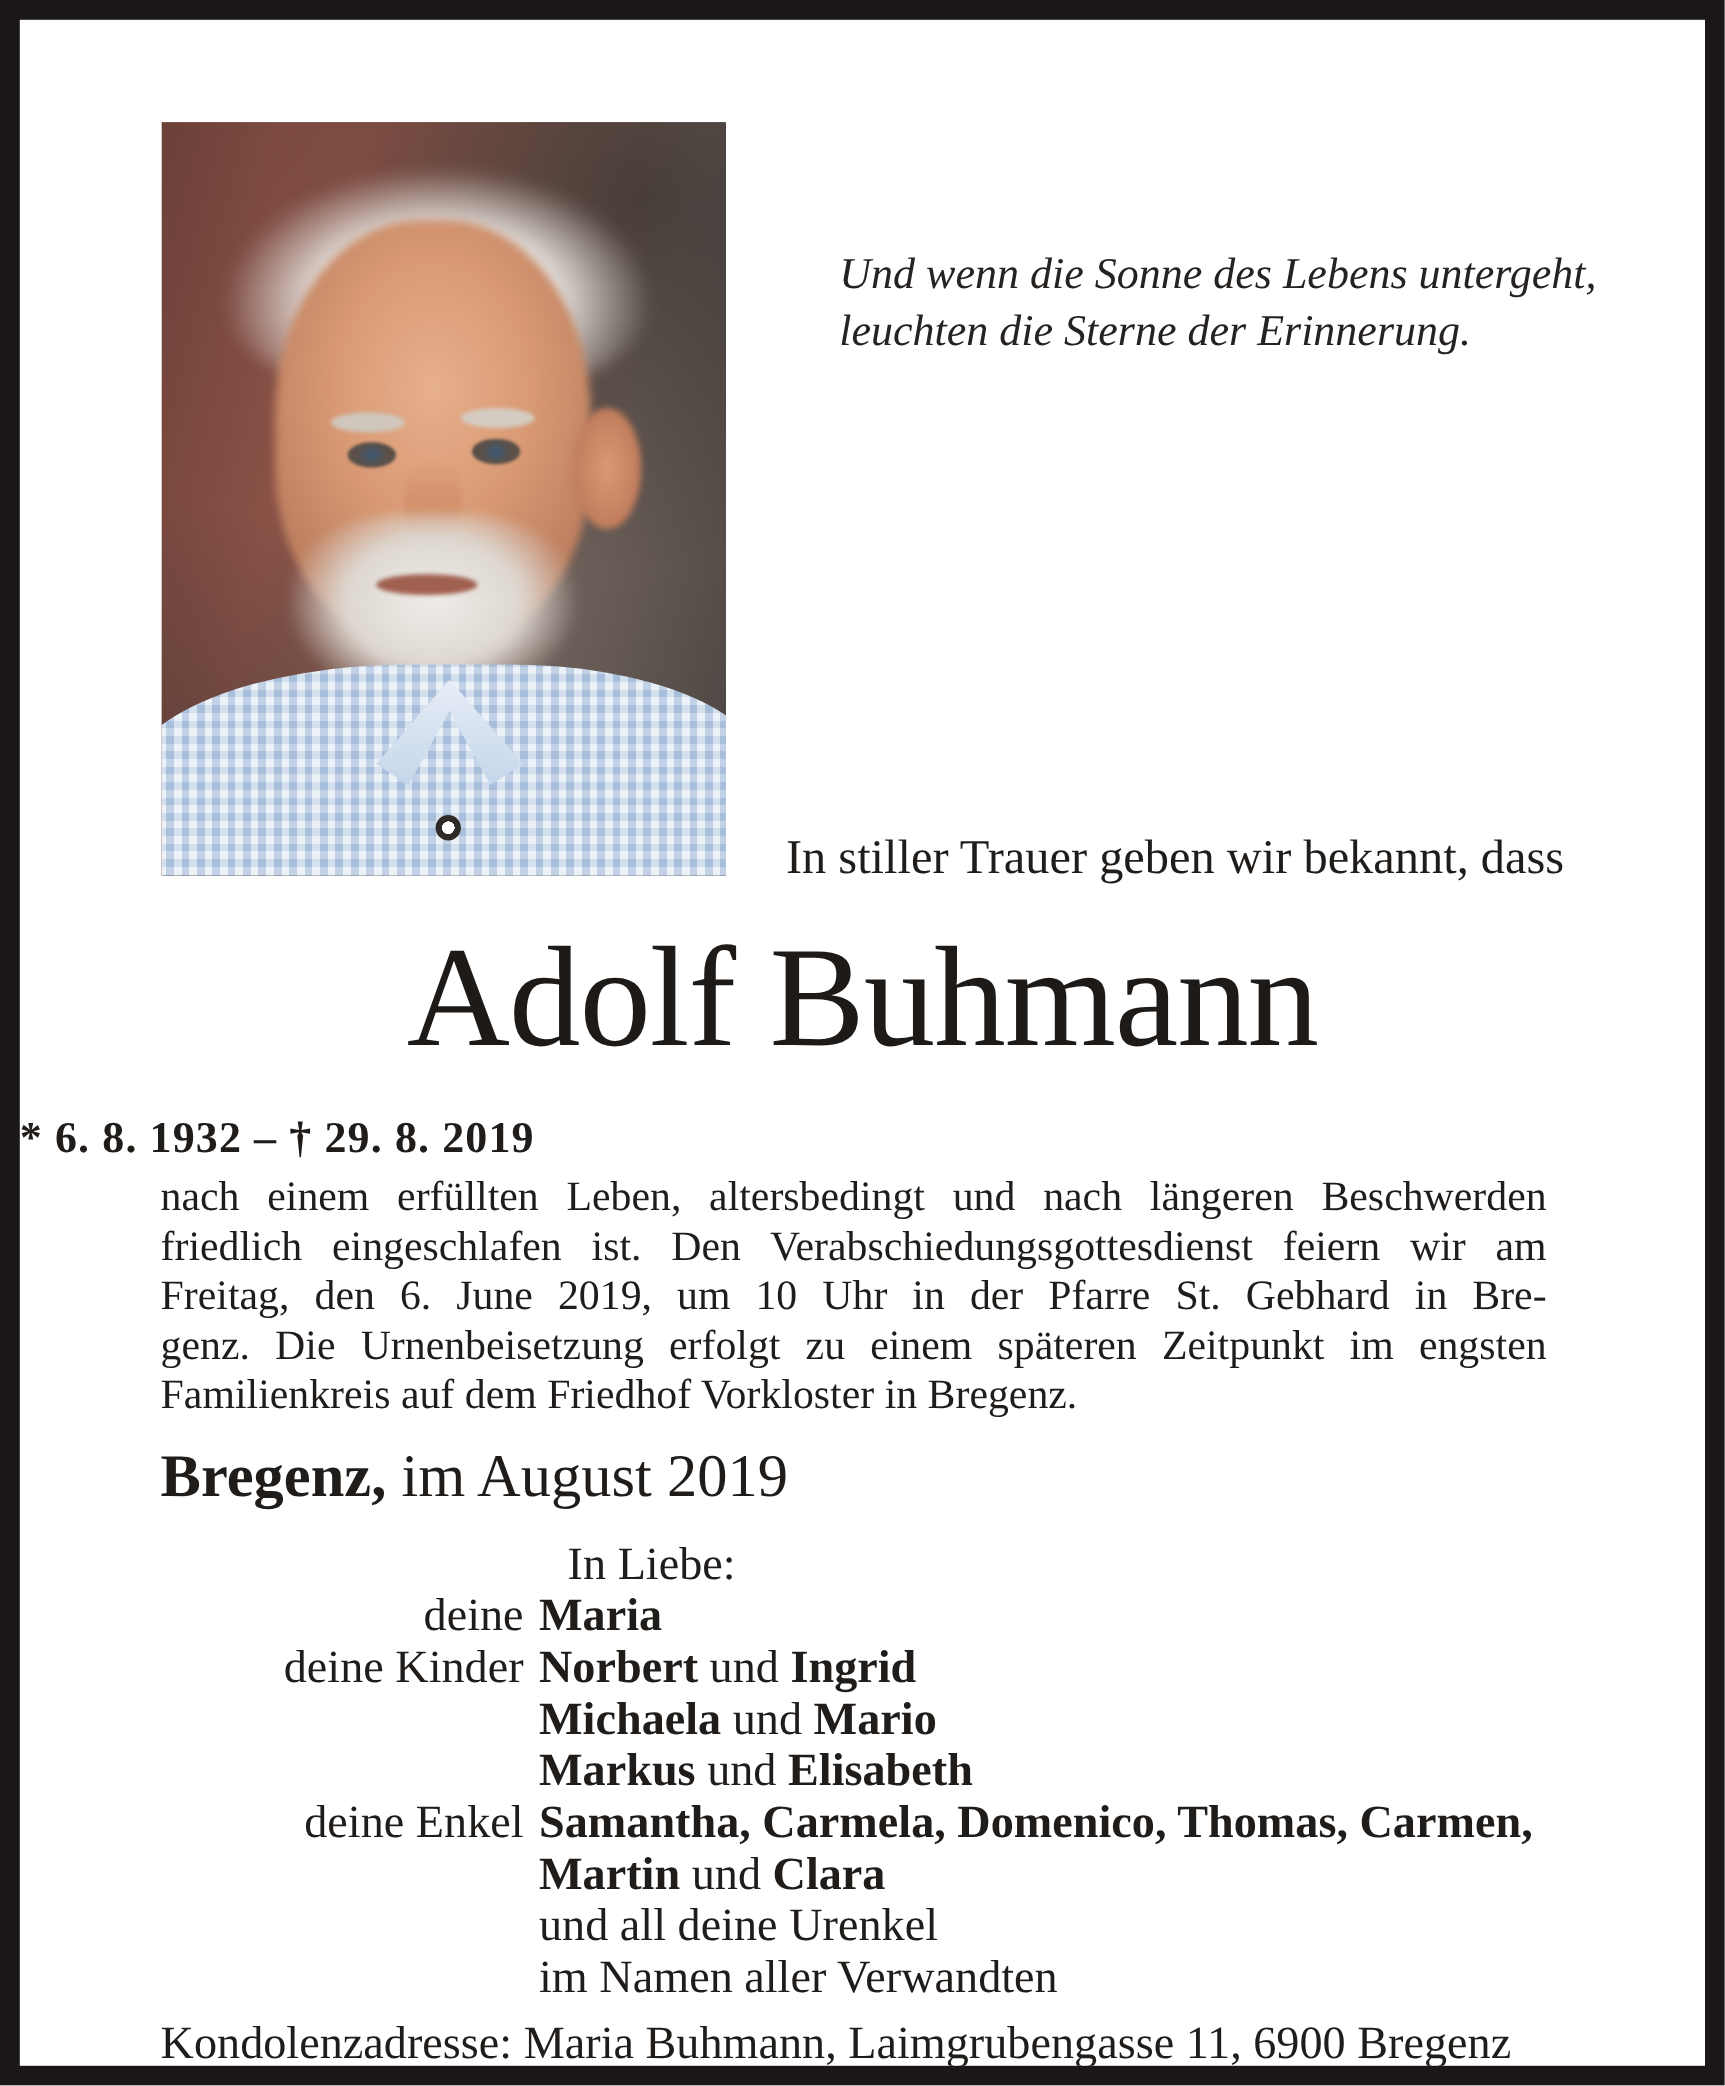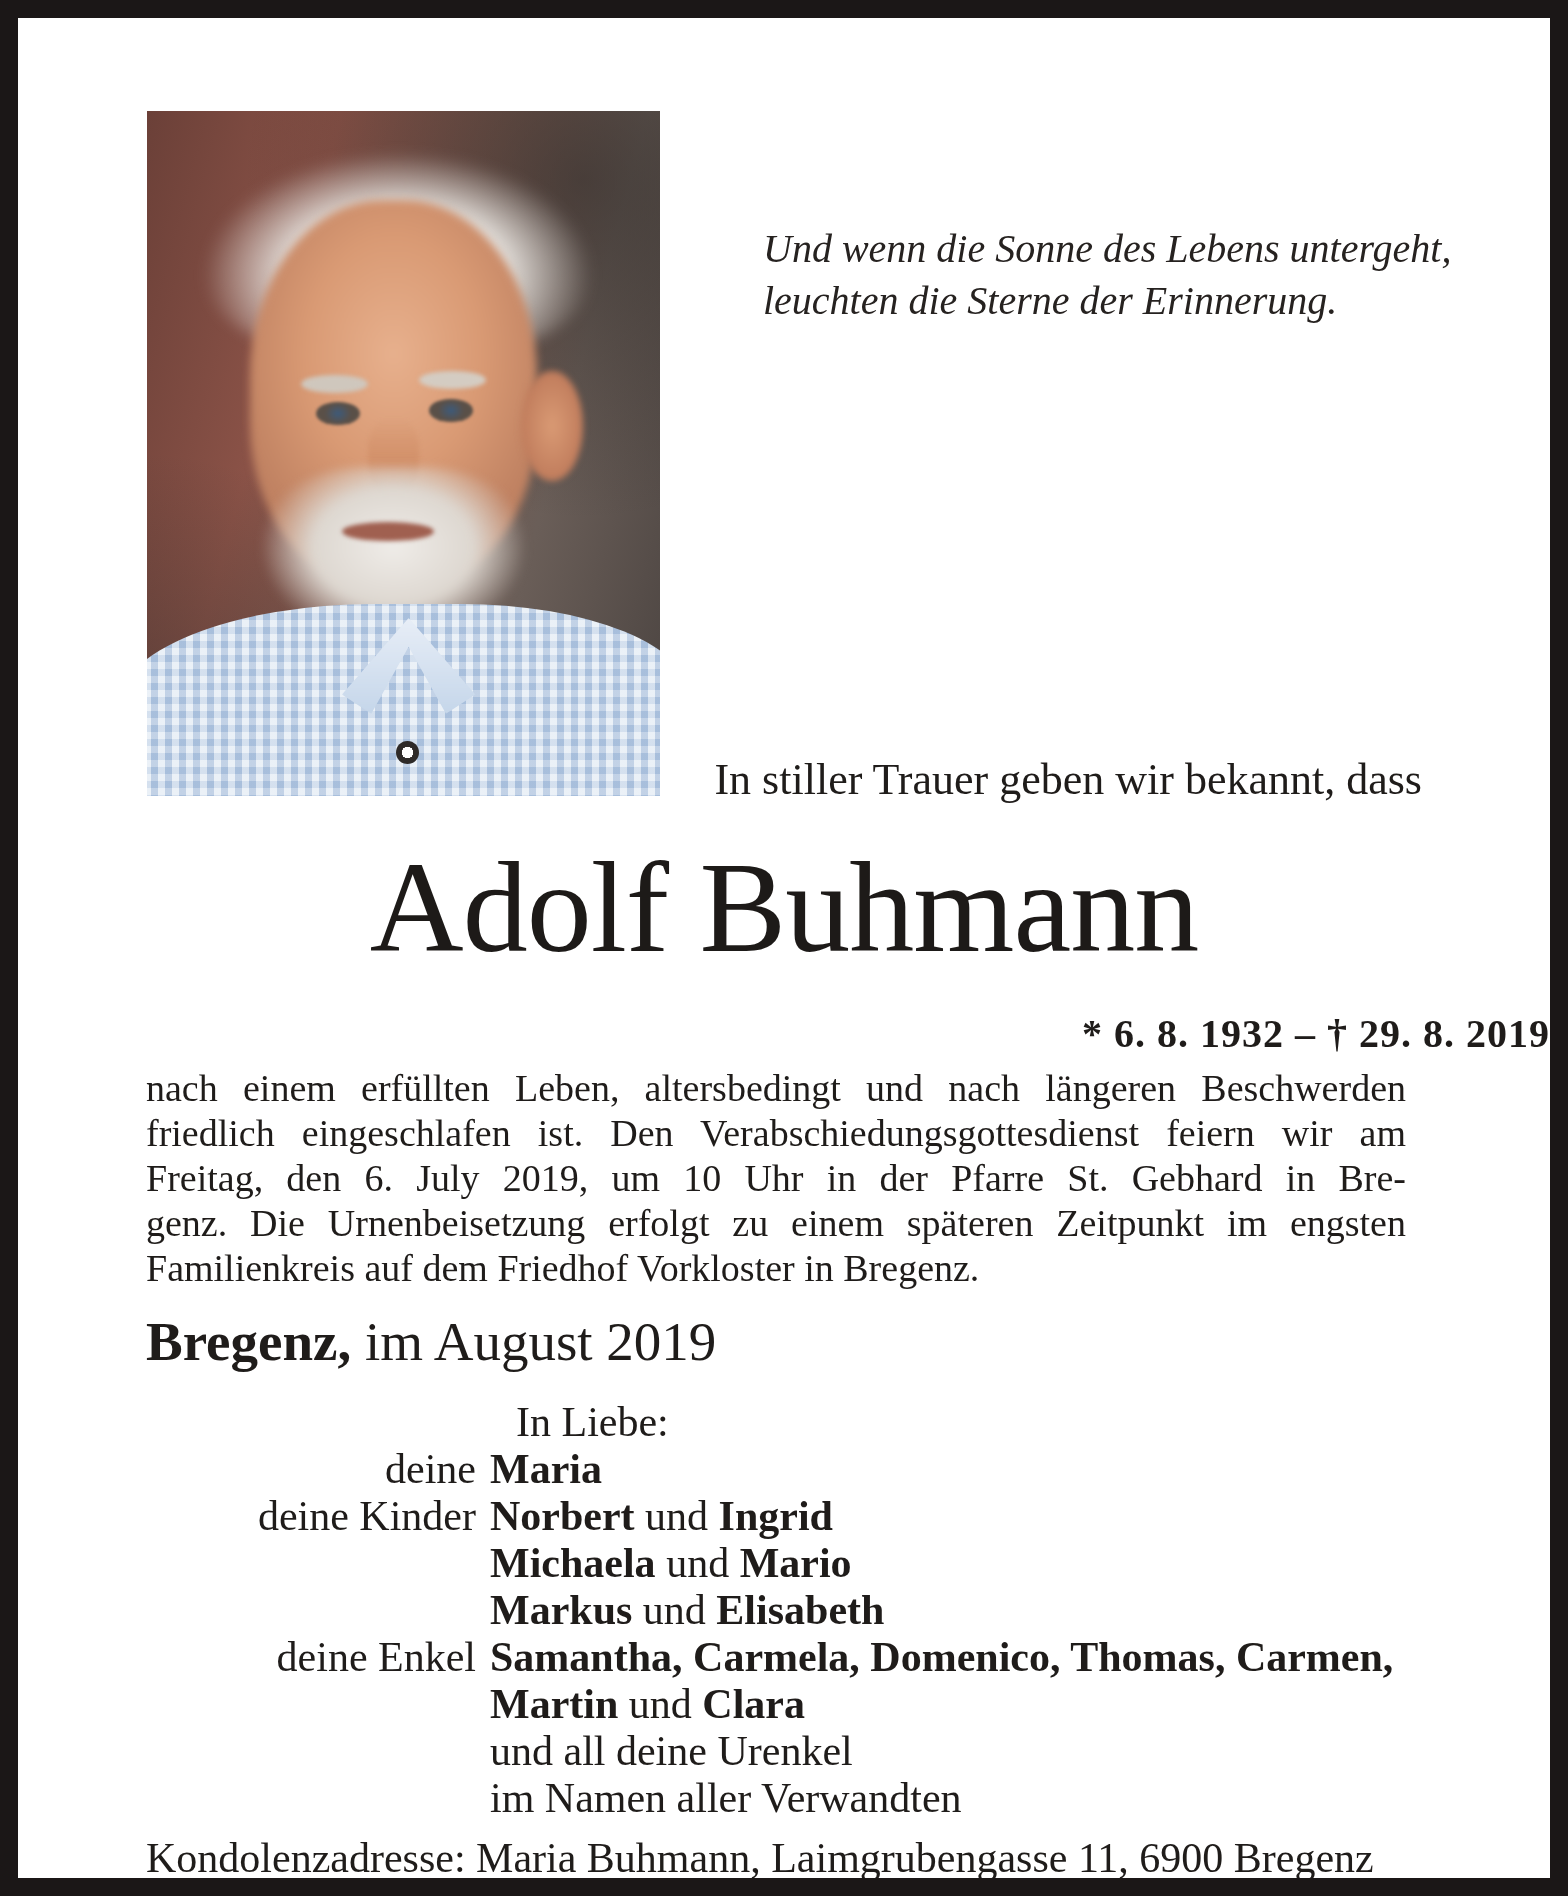--- a/index.html
+++ b/index.html
@@ -77,21 +77,21 @@
     position:absolute;right:128px;top:736px;
     font-size:44px;text-align:right;
   }
   .name{
     position:absolute;left:0;width:100%;top:818px;
     font-size:130px;line-height:1.1;text-align:center;
     letter-spacing:-1px;color:#1d1a18;
   }
   .dates{
     position:absolute;left:0;width:100%;top:992px;
-    font-size:40px;font-weight:bold;text-align:right;letter-spacing:1px;
+    font-size:40px;font-weight:bold;text-align:left;letter-spacing:1px;
   }
   .body{
     position:absolute;left:128px;right:144px;top:1048px;
     font-size:38px;line-height:45px;
   }
   .body .jline{text-align:justify;text-align-last:justify;}
   .dateline{
     position:absolute;left:128px;top:1292px;
     font-size:55px;
   }
@@ -141,21 +141,21 @@
   </div>
 
   <div class="announce">In stiller Trauer geben wir bekannt, dass</div>
 
   <div class="name">Adolf Buhmann</div>
   <div class="dates">* 6. 8. 1932 – † 29. 8. 2019</div>
 
   <div class="body">
     <div class="jline">nach einem erfüllten Leben, altersbedingt und nach längeren Beschwerden</div>
     <div class="jline">friedlich eingeschlafen ist. Den Verabschiedungsgottesdienst feiern wir am</div>
-    <div class="jline">Freitag, den 6. July 2019, um 10 Uhr in der Pfarre St. Gebhard in Bre-</div>
+    <div class="jline">Freitag, den 6. June 2019, um 10 Uhr in der Pfarre St. Gebhard in Bre-</div>
     <div class="jline">genz. Die Urnenbeisetzung erfolgt zu einem späteren Zeitpunkt im engsten</div>
     <div>Familienkreis auf dem Friedhof Vorkloster in Bregenz.</div>
   </div>
 
   <div class="dateline">
     <b>Bregenz,</b><span> im August 2019</span>
   </div>
 
   <div class="liebe">In Liebe:</div>
 

